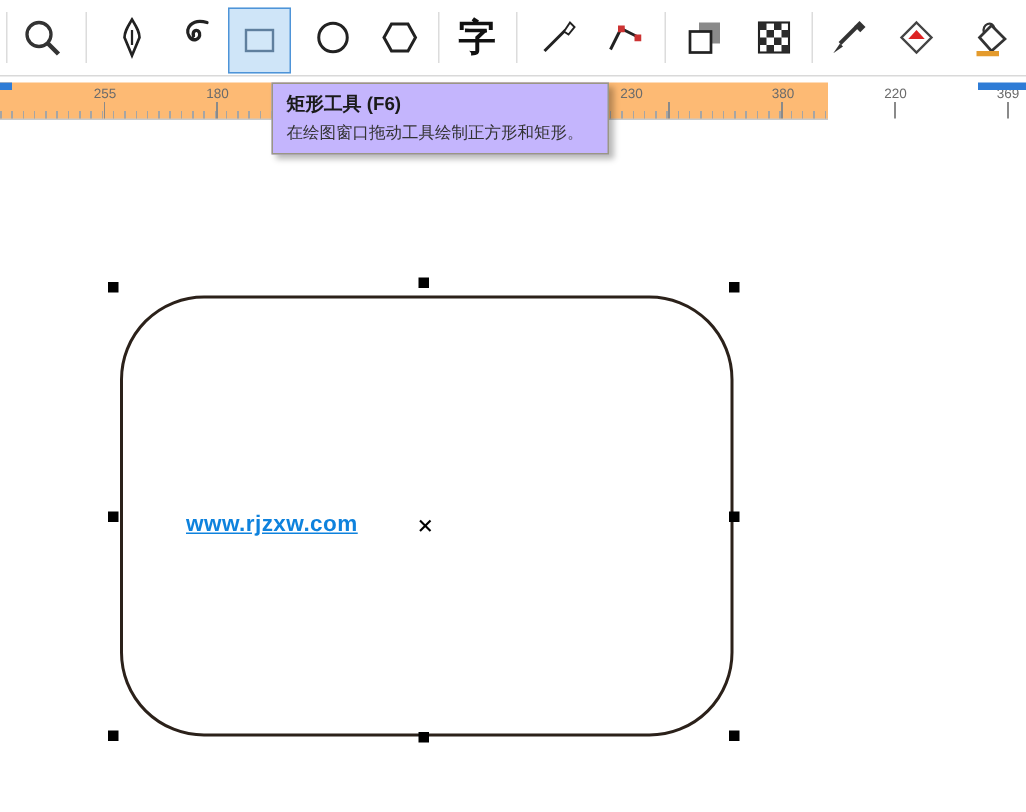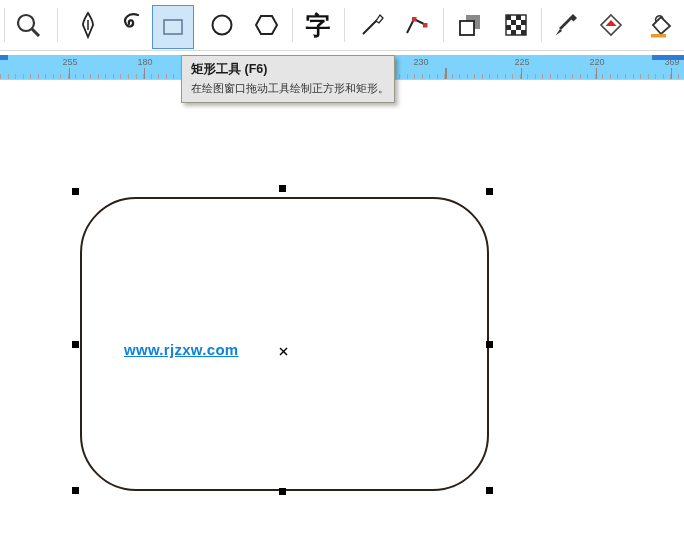--- a/index.html
+++ b/index.html
@@ -8,31 +8,31 @@
 
   
   .toolbar { position:absolute; left:0; top:0; width:684px; height:51px; background:#fff; border-bottom:1px solid #d9d9d9; }
   .tool { position:absolute; top:6px; width:38px; height:38px; display:flex; align-items:center; justify-content:center; border:1px solid transparent; background:transparent; cursor:pointer; }
   .tool svg { display:block; }
   .tool.active { top:5px; width:42px; height:44px; background:#cfe5f8; border:1px solid #4e94d8; }
   .sep { position:absolute; top:8px; width:1px; height:34px; background:#dcdcdc; }
   .text-glyph { font-size:25px; font-weight:bold; color:#111; line-height:36px; }
 
   
-  .ruler { position:absolute; left:0; top:55px; width:684px; height:25px; background:#7dd3fc; border-bottom:1px solid #c9c9c9; }
+  .ruler { position:absolute; left:0; top:55px; width:552px; height:25px; background:#fdba74; border-bottom:1px solid #c9c9c9; }
   .ruler::before { content:""; position:absolute; left:0; bottom:0; width:100%; height:5px;
     background:repeating-linear-gradient(to right,#a5a5a5 0 1px,transparent 1px 7.53px); }
   .ruler::after { content:""; position:absolute; left:69px; bottom:0; width:615px; height:11px;
     background:repeating-linear-gradient(to right,#8a8a8a 0 1px,transparent 1px 75.3px); }
   .ruler-num { position:absolute; top:2px; transform:translateX(-50%); font-size:9px; color:#6b6b6b; }
   .page-ind { position:absolute; top:55px; height:5px; background:#2e7cd6; }
 
   
-  .tooltip { position:absolute; left:181px; top:55px; z-index:30; background:#e5e5e5; border:1px solid #9a9784;
-    padding:5px 5px 6px 9px; box-shadow:3px 3px 4px rgba(0,0,0,0.28); white-space:nowrap; }
+  .tooltip { position:absolute; left:181px; top:55px; z-index:30; background:#c4b5fd; border:1px solid #9a9784;
+    padding:5px 16px 6px 9px; box-shadow:3px 3px 4px rgba(0,0,0,0.28); white-space:nowrap; }
   .tooltip .tt-title { font-size:12.5px; font-weight:bold; color:#1a1a1a; }
   .tooltip .tt-body { font-size:11px; color:#333; margin-top:3px; }
 
   
   .canvas { position:absolute; left:0; top:81px; width:604px; height:460px; background:#fff; }
   .shape { position:absolute; left:80px; top:197px; width:409px; height:294px; border:2.6px solid #2b211a; border-radius:56px; background:transparent; }
   .handle { position:absolute; width:7px; height:7px; background:#000; }
   .center-marker { position:absolute; left:279px; top:342px; width:9px; height:9px; }
   .watermark { position:absolute; left:124px; top:260px; font-size:15px; font-weight:bold; color:#0e82dd; text-decoration:underline; letter-spacing:0.3px; }
 </style>
@@ -184,21 +184,21 @@
     </div>
   </div>
 
   <div class="ruler">
     <span class="ruler-num" style="left:70px">255</span>
     <span class="ruler-num" style="left:145px">180</span>
     <span class="ruler-num" style="left:221px">245</span>
     <span class="ruler-num" style="left:296px">240</span>
     <span class="ruler-num" style="left:371px">235</span>
     <span class="ruler-num" style="left:421px">230</span>
-    <span class="ruler-num" style="left:522px">225</span>
+    <span class="ruler-num" style="left:522px">380</span>
     <span class="ruler-num" style="left:597px">220</span>
     <span class="ruler-num" style="left:672px">369</span>
   </div>
   <div class="page-ind" style="left:0; width:8px"></div>
   <div class="page-ind" style="left:652px; width:32px"></div>
 
   <div class="tooltip">
     <div class="tt-title">矩形工具 (F6)</div>
     <div class="tt-body">在绘图窗口拖动工具绘制正方形和矩形。</div>
   </div>

